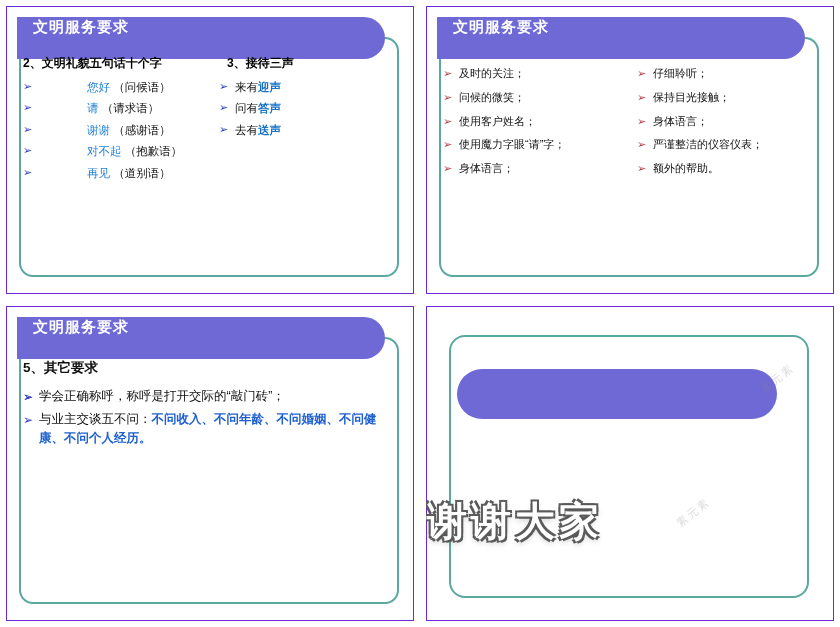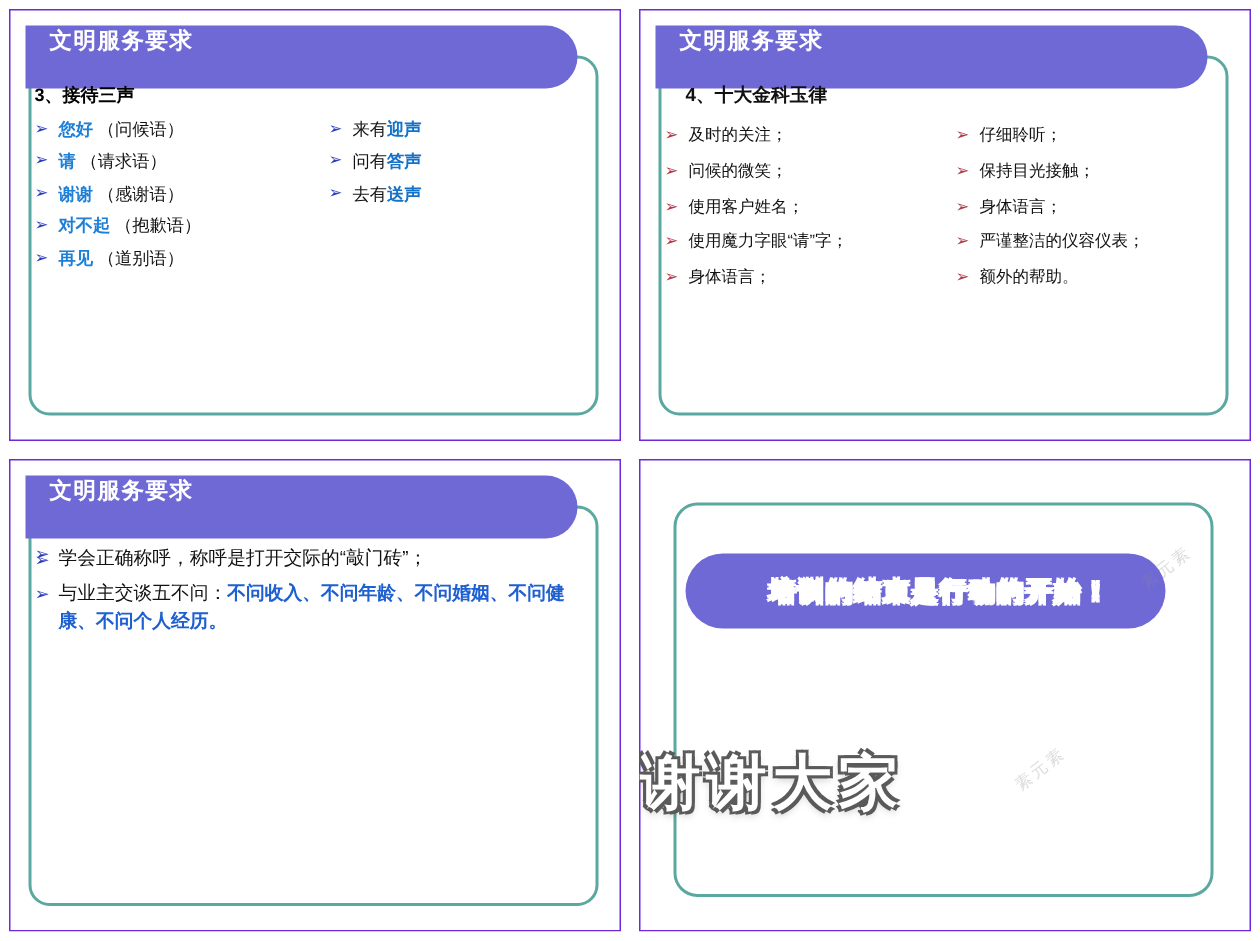--- a/index.html
+++ b/index.html
@@ -91,21 +91,21 @@
     color: #111111;
     line-height: 1.25;
   }
   ul.blist li .arrow {
     position: absolute;
     left: 0; top: 0;
     color: #b03a4a;
     font-size: 11px;
   }
   ul.blist li .arrow.blue { color: #2a3bbf; }
-  .kw { color: #1e7fd6; font-weight: bold; }
+  .kw { color: #1e7fd6; font-weight: normal; margin-left: 48px; }
   .kwb { color: #1472c8; font-weight: bold; }
   .paren { color: #111111; font-weight: normal; }
 
   
   .two-col {
     display: flex;
     gap: 10px;
   }
   .two-col .col { flex: 1; }
   .two-col ul.blist li { font-size: 11px; margin-bottom: 10px; }
@@ -198,20 +198,21 @@
 <div class="grid">
 
   <div class="slide">
     <div class="slide-inner">
       <div class="frame"></div>
       <div class="banner"></div>
       <div class="banner-text">文明服务要求</div>
 
       <div class="frame-body" style="top:48px;">
         <div class="subhead-row">
+          <div class="sh sh-left">2、文明礼貌五句话十个字</div>
           <div class="sh">3、接待三声</div>
         </div>
         <div class="cols">
           <div class="col" style="max-width:195px;">
             <ul class="blist">
               <li><span class="arrow blue">➢</span><span class="kw">您好</span> <span class="paren">（问候语）</span></li>
               <li><span class="arrow blue">➢</span><span class="kw">请</span> <span class="paren">（请求语）</span></li>
               <li><span class="arrow blue">➢</span><span class="kw">谢谢</span> <span class="paren">（感谢语）</span></li>
               <li><span class="arrow blue">➢</span><span class="kw">对不起</span> <span class="paren">（抱歉语）</span></li>
               <li><span class="arrow blue">➢</span><span class="kw">再见</span> <span class="paren">（道别语）</span></li>
@@ -229,21 +230,20 @@
     </div>
   </div>
 
   <div class="slide">
     <div class="slide-inner">
       <div class="frame"></div>
       <div class="banner"></div>
       <div class="banner-text">文明服务要求</div>
 
       <div class="frame-body" style="top:48px;">
-        <div class="heading" style="margin-left:14px;">4、十大金科玉律</div>
         <div class="two-col" style="margin-top:12px;">
           <div class="col">
             <ul class="blist">
               <li><span class="arrow">➢</span><span>及时的关注；</span></li>
               <li><span class="arrow">➢</span><span>问候的微笑；</span></li>
               <li><span class="arrow">➢</span><span>使用客户姓名；</span></li>
               <li><span class="arrow">➢</span><span>使用魔力字眼“请”字；</span></li>
               <li><span class="arrow">➢</span><span>身体语言；</span></li>
             </ul>
           </div>
@@ -261,39 +261,39 @@
     </div>
   </div>
 
   <div class="slide">
     <div class="slide-inner">
       <div class="frame"></div>
       <div class="banner"></div>
       <div class="banner-text">文明服务要求</div>
 
       <div class="frame-body" style="top:52px;">
+        <div class="heading bigger">5、其它要求</div>
         <div class="para">
           <span class="arrow">➢</span>
         </div>
         <div class="para">
           <span class="arrow">➢</span>
           <span>学会正确称呼，称呼是打开交际的“敲门砖”；</span>
         </div>
         <div class="para">
           <span class="arrow">➢</span>
           <span>与业主交谈五不问：</span><span class="blue-txt">不问收入、不问年龄、不问婚姻、不问健康、不问个人经历。</span>
         </div>
       </div>
     </div>
   </div>
 
   <div class="slide">
     <div class="slide-inner">
       <div class="s4-frame"></div>
       <div class="s4-banner"></div>
-      <div class="s4-banner-text">培训的结束是行动的开始！</div>
       <div class="s4-thanks">谢谢大家</div>
       <div class="watermark wm-b">素元素</div>
       <div class="watermark wm-c">素元素</div>
     </div>
   </div>
 
 </div>
 
 </body></html>

